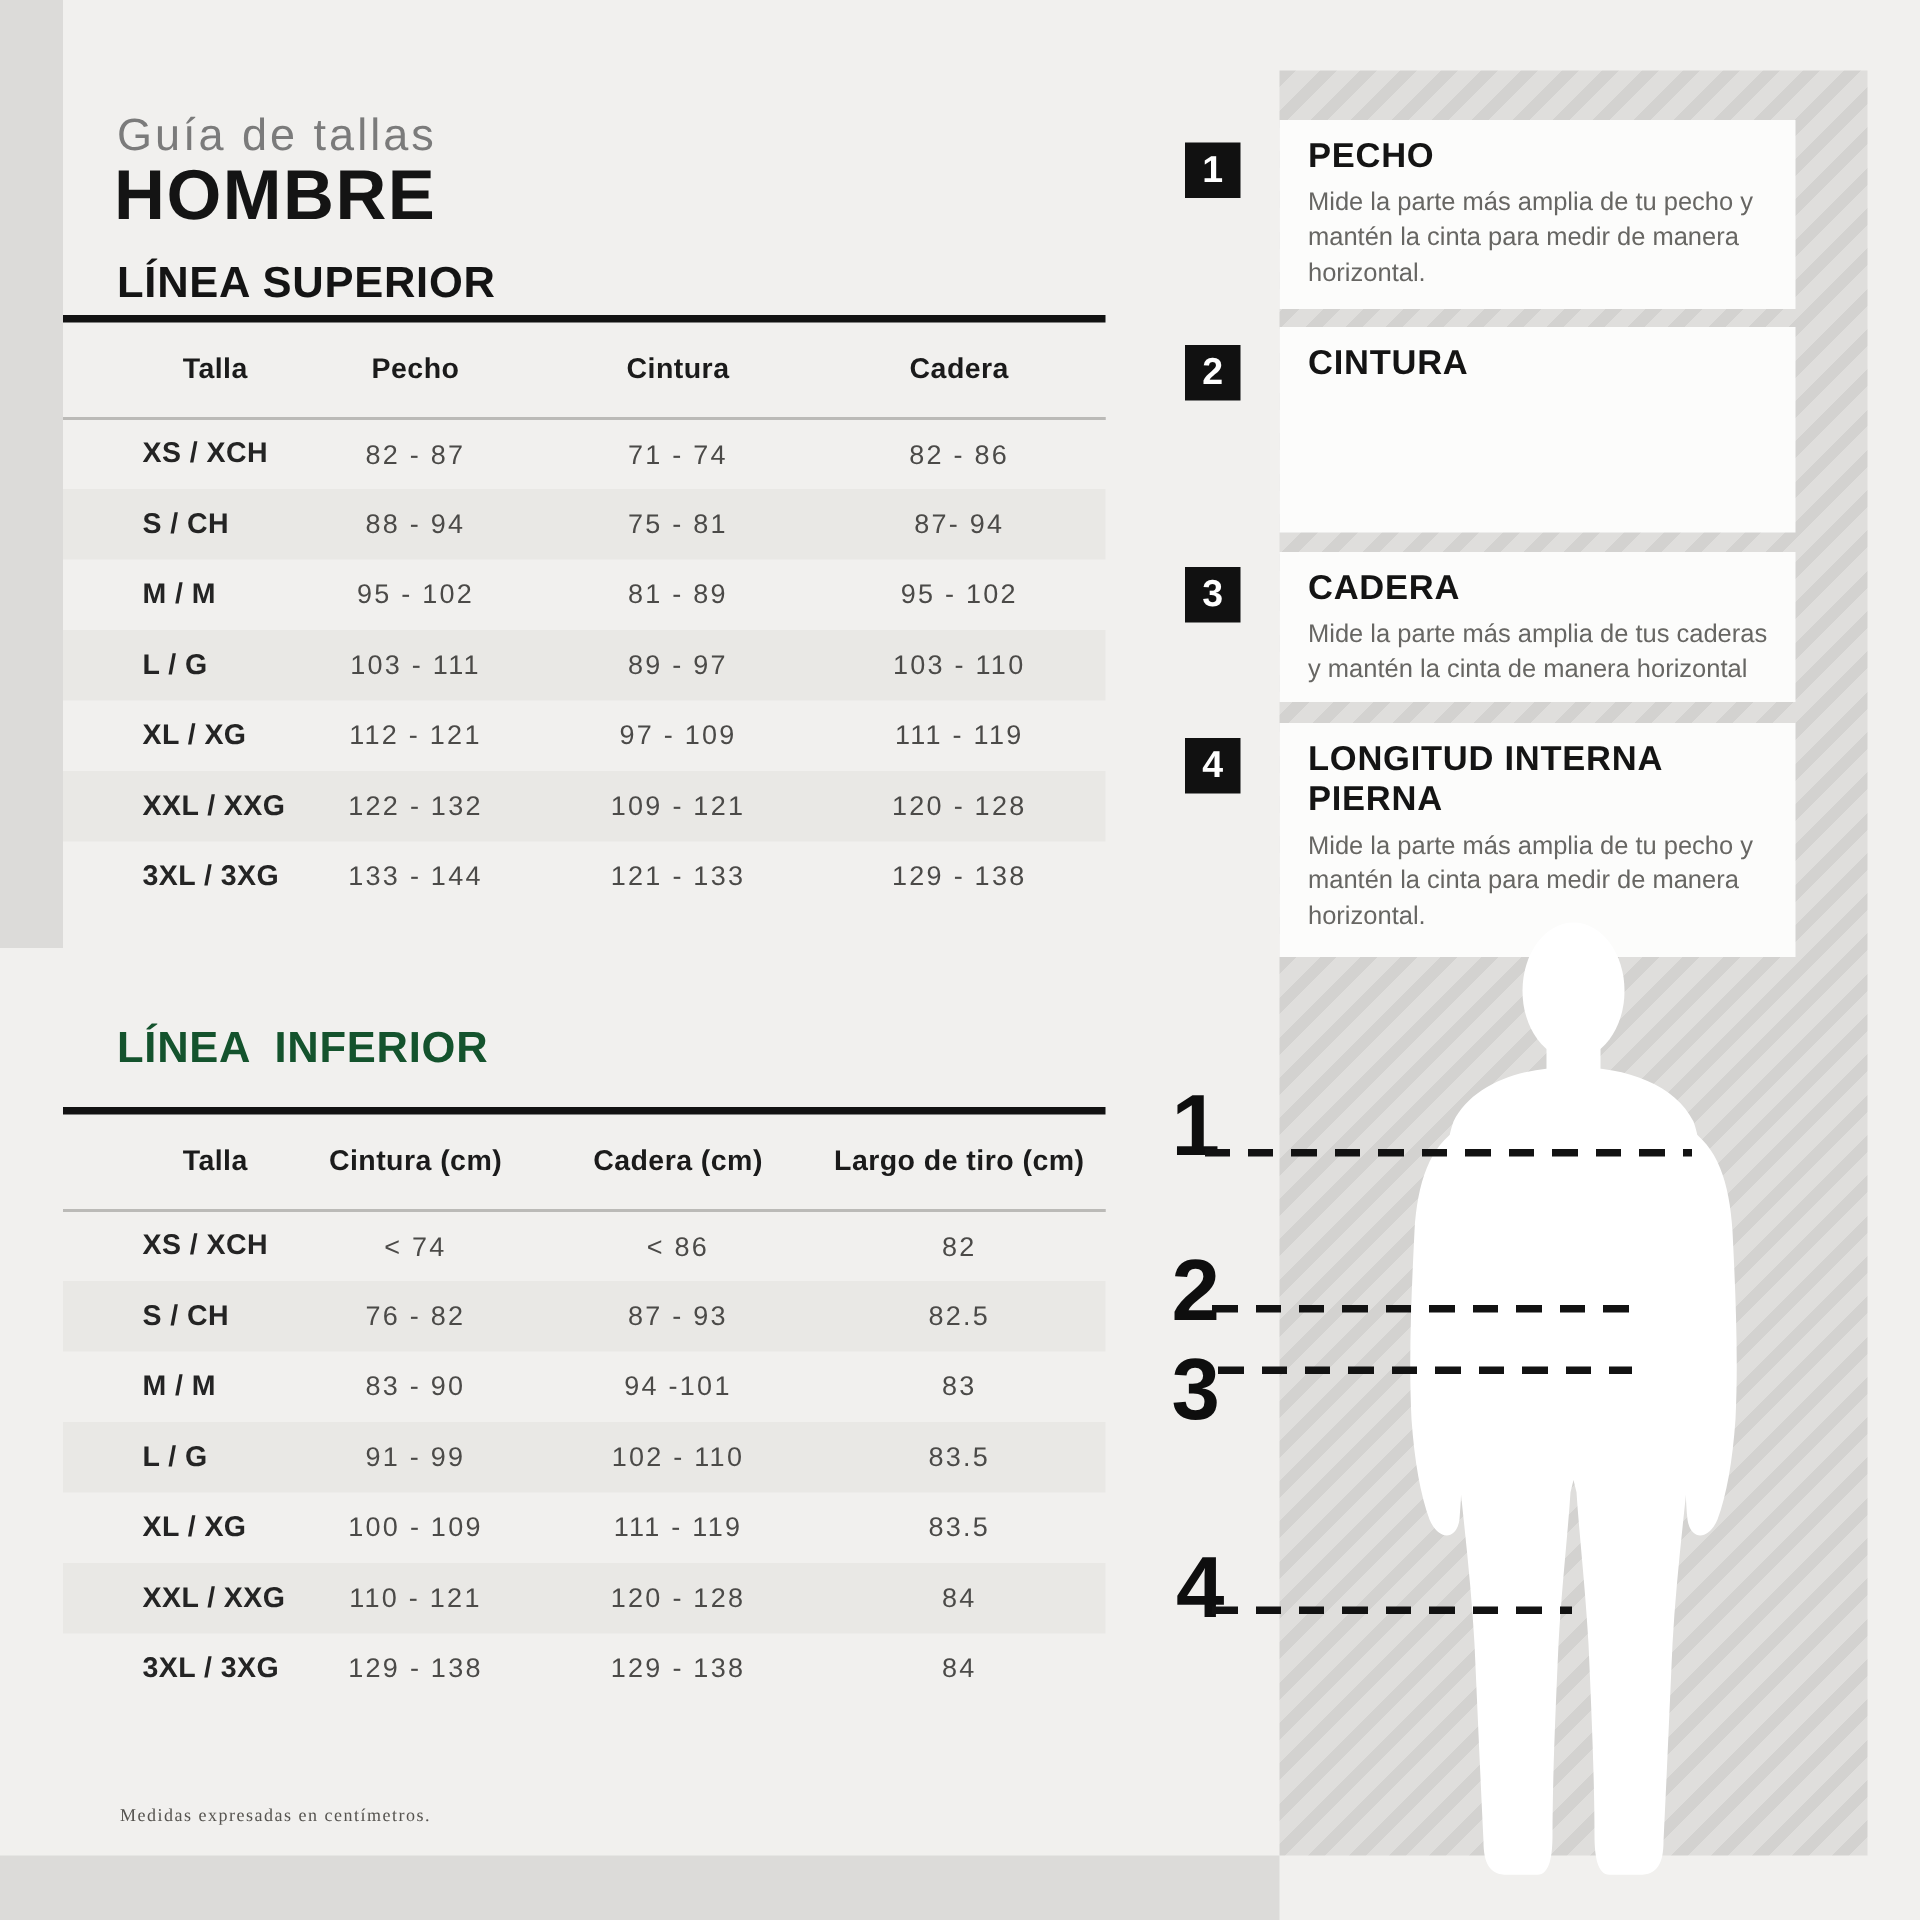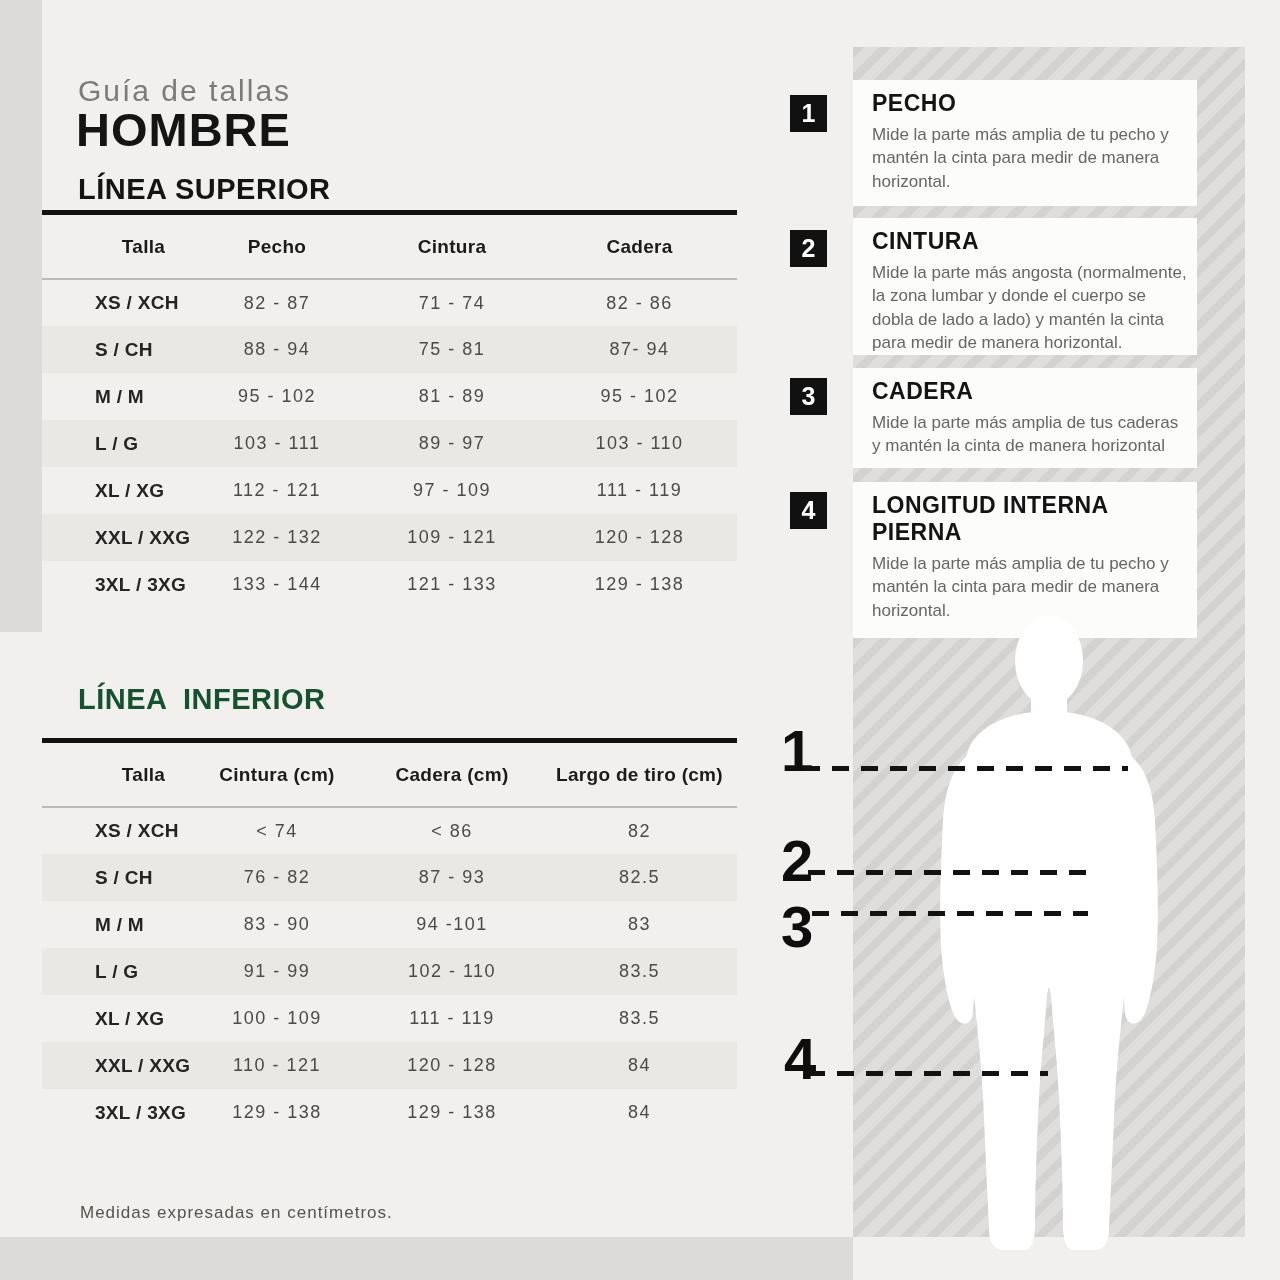--- a/index.html
+++ b/index.html
@@ -8,21 +8,21 @@
 
   
   .left-strip   { position:absolute; left:0; top:648; width:42px; height:632px; background:#dcdbd9; }
   .bottom-strip { position:absolute; left:0; top:1237px; width:853px; height:43px; background:#dcdbd9; }
 
   
   .eyebrow { position:absolute; left:78px; top:74px; font-size:30px; font-weight:400; color:#7b7b7b; letter-spacing:2px; }
   .main-title { position:absolute; left:76px; top:102px; font-size:47px; font-weight:800; letter-spacing:1px; color:#141414; }
   .sub-title { position:absolute; left:78px; top:157px; font-size:29px; font-weight:800; letter-spacing:0.5px; color:#141414;margin-top:16px; }
   .lower-title { position:absolute; left:78px; top:683px; font-size:29px; font-weight:700; letter-spacing:0.5px; word-spacing:8px; color:#14532d; }
-  .footnote { position:absolute; left:80px; top:1203px; font-size:17px; color:#55534f; letter-spacing:1px; }
+  .footnote { position:absolute; left:80px; top:1203px; font-size:12px; color:#55534f; letter-spacing:1px;font-family:Liberation Serif, serif; }
 
   
   .rule { position:absolute; left:42px; width:695px; height:5px; background:#121212; }
   .rule-upper { top:210px; }
   .rule-lower { top:738px; }
   table.size-table { position:absolute; left:42px; width:695px; border-collapse:collapse; table-layout:fixed; }
   .table-upper { top:215px; }
   .table-lower { top:743px; }
   table.size-table thead th { height:64px; font-size:19px; font-weight:700; color:#1b1b1b; border-bottom:2px solid #bbbab7; letter-spacing:0.3px; }
   table.size-table thead th:first-child { text-align:center; padding-left:53px; }
@@ -196,21 +196,20 @@
 <div class="footnote">Medidas expresadas en centímetros.</div>
 
 <div class="panel"></div>
 
 <div class="card card-1">
   <h3>PECHO</h3>
   <p>Mide la parte más amplia de tu pecho y mantén la cinta para medir de manera horizontal.</p>
 </div>
 <div class="card card-2">
   <h3>CINTURA</h3>
-  <p>Mide la parte más angosta (normalmente, la zona lumbar y donde el cuerpo se dobla de lado a lado) y mantén la cinta para medir de manera horizontal.</p>
 </div>
 <div class="card card-3">
   <h3>CADERA</h3>
   <p>Mide la parte más amplia de tus caderas y mantén la cinta de manera horizontal</p>
 </div>
 <div class="card card-4">
   <h3>LONGITUD INTERNA PIERNA</h3>
   <p>Mide la parte más amplia de tu pecho y mantén la cinta para medir de manera horizontal.</p>
 </div>
 

